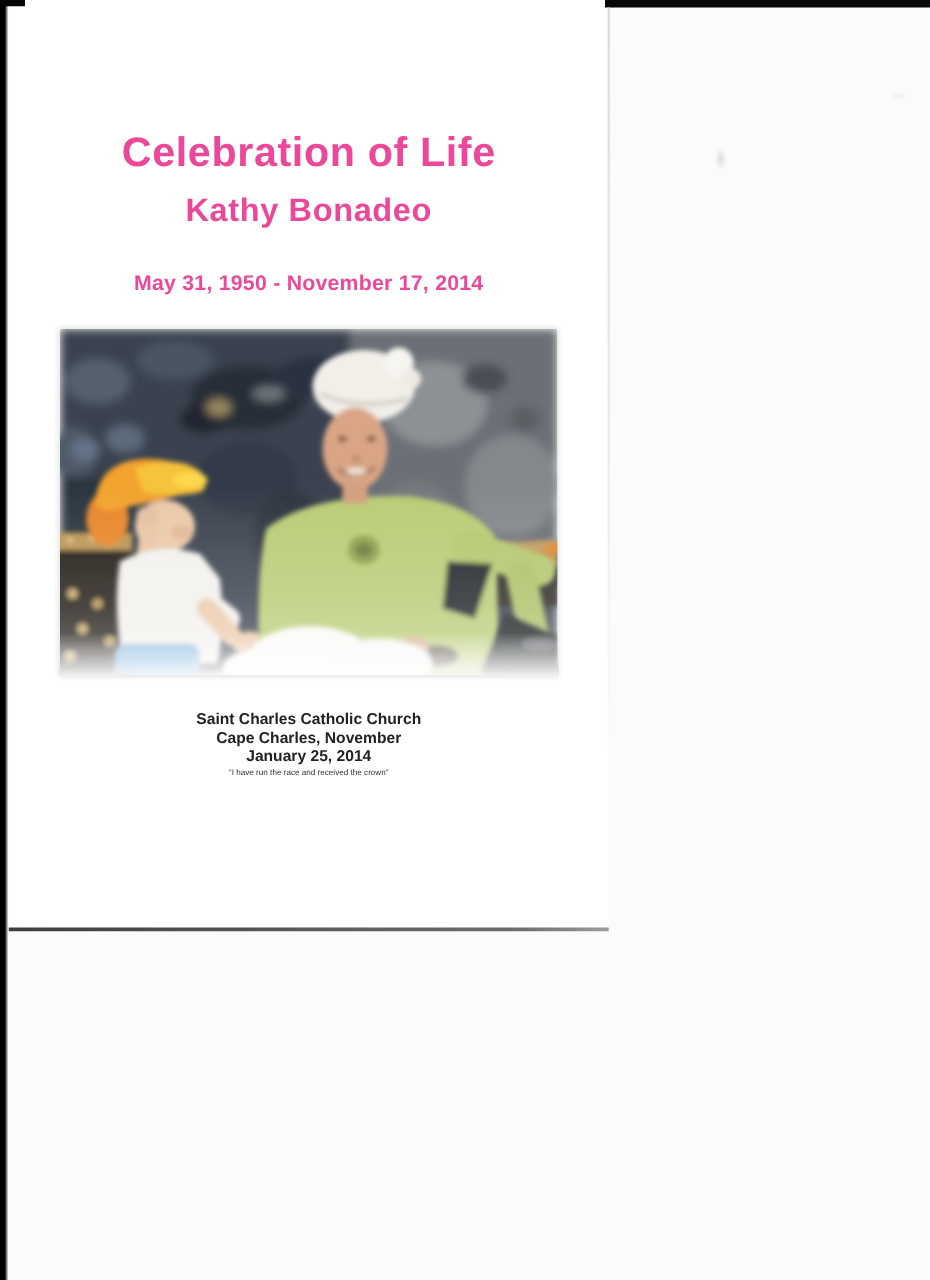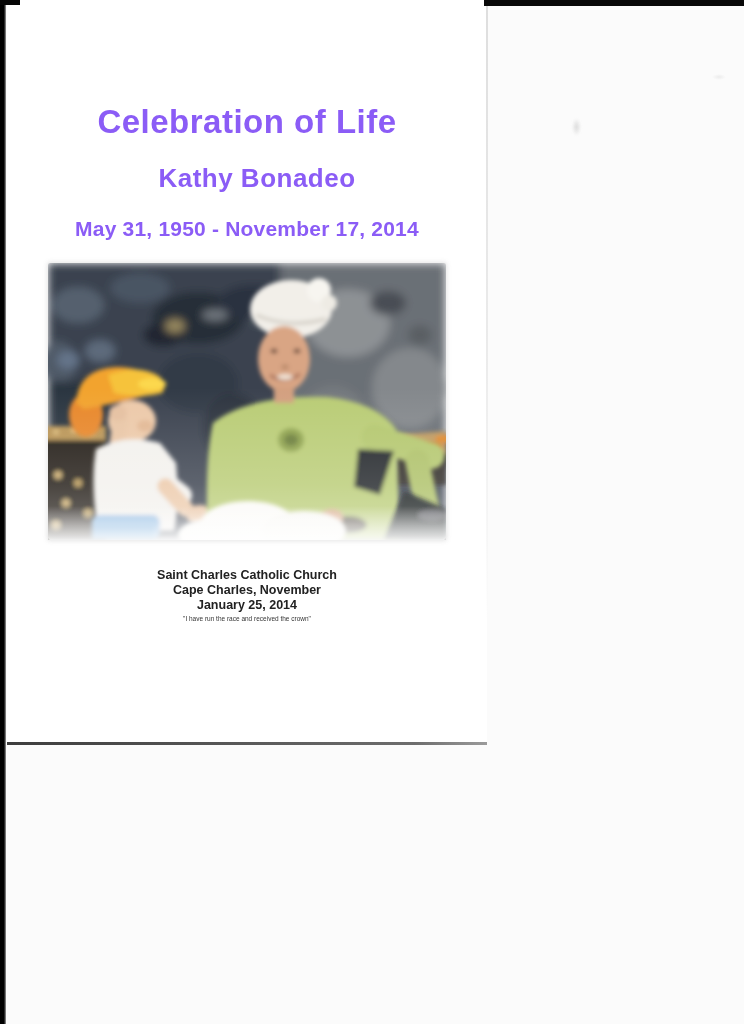--- a/index.html
+++ b/index.html
@@ -6,24 +6,24 @@
   body{
     width:744px;height:1024px;position:relative;overflow:hidden;
     background:#fbfbfb;
     font-family:"Liberation Sans", sans-serif;
   }
   
   .page{
     position:absolute;left:7px;top:0;width:480px;height:745px;
     background:#ffffff;
   }
-  .page-text{position:absolute;left:0;width:100%;text-align:center;color:#8b5cf6;filter:blur(.45px);}
+  .page-text{position:absolute;left:0;width:100%;text-align:center;color:#ec4899;filter:blur(.45px);}
   .title{top:103px;font-size:33px;font-weight:700;letter-spacing:.5px;}
   .person-name{top:153px;font-size:26px;font-weight:700;letter-spacing:.5px;}
-  .dates{top:217px;font-size:21px;font-weight:700;letter-spacing:.2px;}
+  .dates{top:217px;font-size:17px;font-weight:700;letter-spacing:.2px;}
   .venue-block{position:absolute;left:0;top:568px;width:100%;text-align:center;color:#222;filter:blur(.4px);}
   .venue-line{font-size:12.5px;font-weight:600;line-height:15px;}
   .quote-line{font-size:6.5px;font-weight:400;line-height:9px;margin-top:1px;color:#333;}
   
   .photo{
     position:absolute;left:41px;top:263px;width:398px;height:277px;
     overflow:hidden;border-radius:2px;
     box-shadow:0 0 4px 1px rgba(150,150,150,.25);
   }
   .photo svg{position:absolute;left:0;top:0;}
@@ -62,21 +62,21 @@
 </style>
 </head>
 <body>
 
 <div>
 
   <div class="page">
 
     <h1 class="page-text title" style="margin:0;position:absolute;">Celebration of Life</h1>
 
-    <h2 class="page-text person-name" style="margin:10px;position:absolute;">Kathy Bonadeo</h2>
+    <h2 class="page-text person-name" style="margin:0;position:absolute;">Kathy Bonadeo</h2>
 
     <div class="page-text dates">May 31, 1950 - November 17, 2014</div>
 
     <div class="photo">
       <svg width="398" height="277" viewBox="0 0 398 277">
         <defs>
           <filter id="pb" x="-10%" y="-10%" width="120%" height="120%">
             <feGaussianBlur stdDeviation="2.1"></feGaussianBlur>
           </filter>
           <filter id="pb2" x="-20%" y="-20%" width="140%" height="140%">

